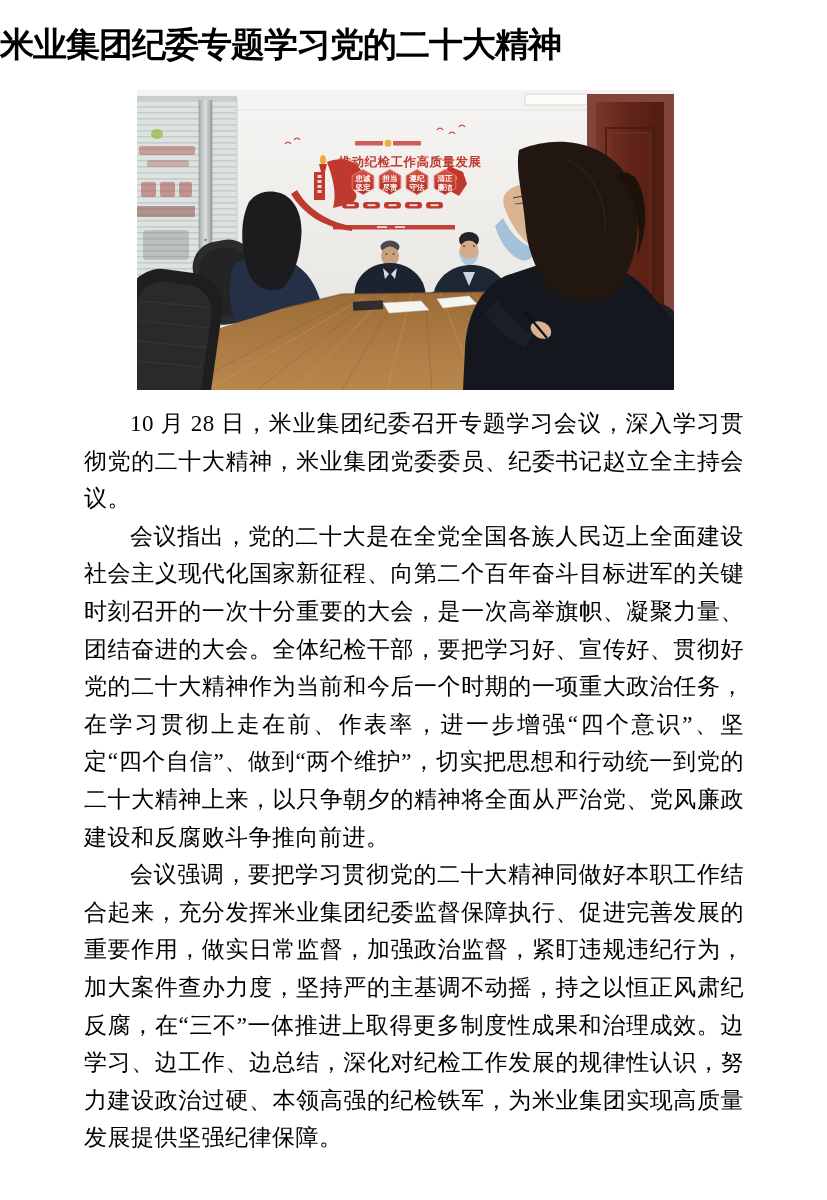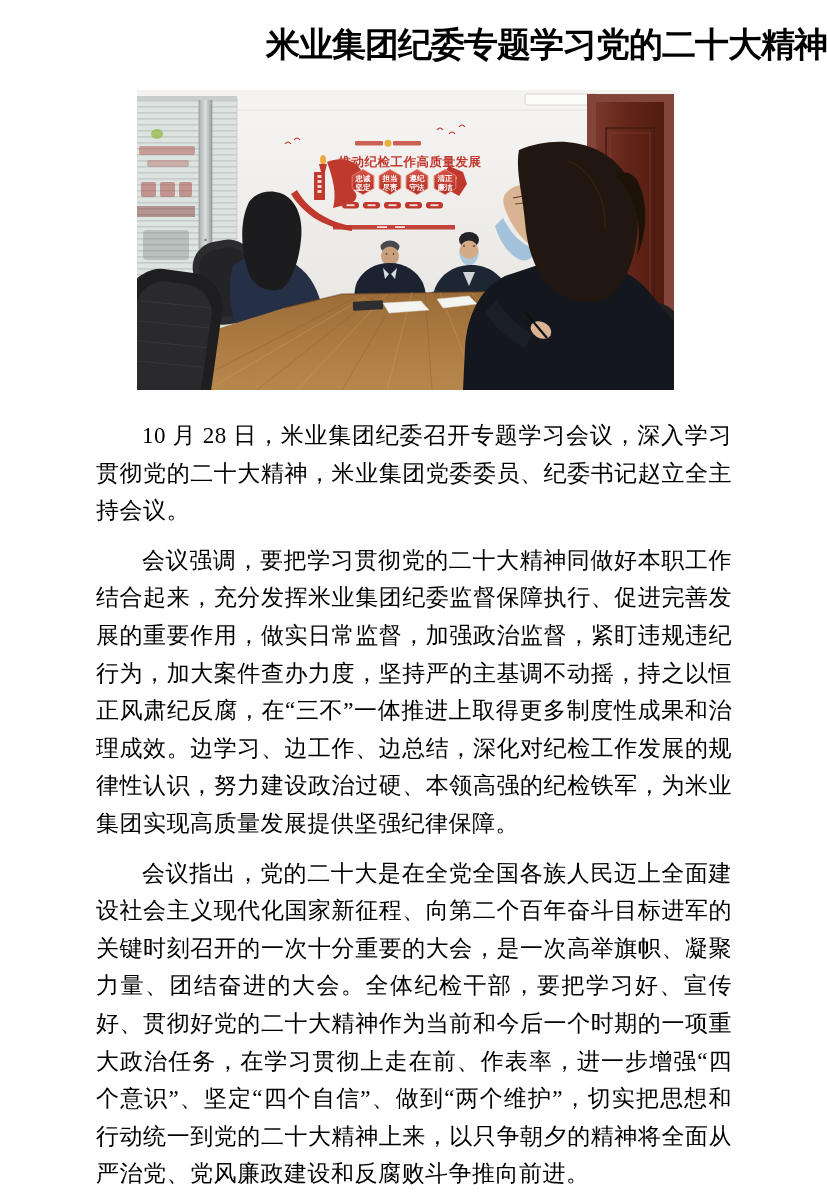--- a/index.html
+++ b/index.html
@@ -2,34 +2,34 @@
 <html><head>
 <meta charset="utf-8">
 <style>
   html,body{margin:0;padding:0;background:#ffffff;}
   .page{
     position:relative;width:827px;height:1200px;background:#fff;overflow:hidden;
     font-family:"Liberation Serif","DejaVu Serif",serif;color:#000;
   }
   .title{
     position:absolute;top:22px;left:0;width:827px;margin:0;
-    text-align:right;font-size:34px;font-weight:bold;letter-spacing:-1px;
+    text-align:left;font-size:34px;font-weight:bold;letter-spacing:-1px;
     font-family:"Liberation Serif","DejaVu Serif",serif;
   }
   .photo{
     position:absolute;left:137px;top:90px;width:537px;height:300px;margin:0;
     overflow:hidden;background:#e9e7e4;
   }
   .photo svg{display:block;}
   .article{
     position:absolute;left:84px;top:405px;width:660px;
     font-size:23px;line-height:37.6px;letter-spacing:0.5px;
     text-align:justify;
   }
-  .article p{margin:12px;text-indent:2em;}
+  .article p{margin:0;text-indent:2em;}
   .logo{position:absolute;left:574px;top:1098px;width:210px;height:66px;}
   .svg-sans{font-family:"Liberation Sans","DejaVu Sans",sans-serif;}
 </style>
 </head>
 <body>
 
 <div class="page">
 
   <h1 class="title">米业集团纪委专题学习党的二十大精神</h1>
 
@@ -276,18 +276,18 @@
         <g transform="rotate(30 404 240)">
             <ellipse cx="404" cy="240" rx="11" ry="8" fill="#d9b392"></ellipse>
           </g>
         <line x1="388" y1="222" x2="410" y2="248" stroke="#101014" stroke-width="2.2"></line>
       </g>
     </svg>
   </figure>
 
   <div class="article">
     <p>10 月 28 日，米业集团纪委召开专题学习会议，深入学习贯彻党的二十大精神，米业集团党委委员、纪委书记赵立全主持会议。</p>
+    <p>会议指出，党的二十大是在全党全国各族人民迈上全面建设社会主义现代化国家新征程、向第二个百年奋斗目标进军的关键时刻召开的一次十分重要的大会，是一次高举旗帜、凝聚力量、团结奋进的大会。全体纪检干部，要把学习好、宣传好、贯彻好党的二十大精神作为当前和今后一个时期的一项重大政治任务，在学习贯彻上走在前、作表率，进一步增强“四个意识”、坚定“四个自信”、做到“两个维护”，切实把思想和行动统一到党的二十大精神上来，以只争朝夕的精神将全面从严治党、党风廉政建设和反腐败斗争推向前进。</p>
     <p>会议强调，要把学习贯彻党的二十大精神同做好本职工作结合起来，充分发挥米业集团纪委监督保障执行、促进完善发展的重要作用，做实日常监督，加强政治监督，紧盯违规违纪行为，加大案件查办力度，坚持严的主基调不动摇，持之以恒正风肃纪反腐，在“三不”一体推进上取得更多制度性成果和治理成效。边学习、边工作、边总结，深化对纪检工作发展的规律性认识，努力建设政治过硬、本领高强的纪检铁军，为米业集团实现高质量发展提供坚强纪律保障。</p>
-    <p>会议指出，党的二十大是在全党全国各族人民迈上全面建设社会主义现代化国家新征程、向第二个百年奋斗目标进军的关键时刻召开的一次十分重要的大会，是一次高举旗帜、凝聚力量、团结奋进的大会。全体纪检干部，要把学习好、宣传好、贯彻好党的二十大精神作为当前和今后一个时期的一项重大政治任务，在学习贯彻上走在前、作表率，进一步增强“四个意识”、坚定“四个自信”、做到“两个维护”，切实把思想和行动统一到党的二十大精神上来，以只争朝夕的精神将全面从严治党、党风廉政建设和反腐败斗争推向前进。</p>
   </div>
 
 
 </div>
 
 </body></html>

